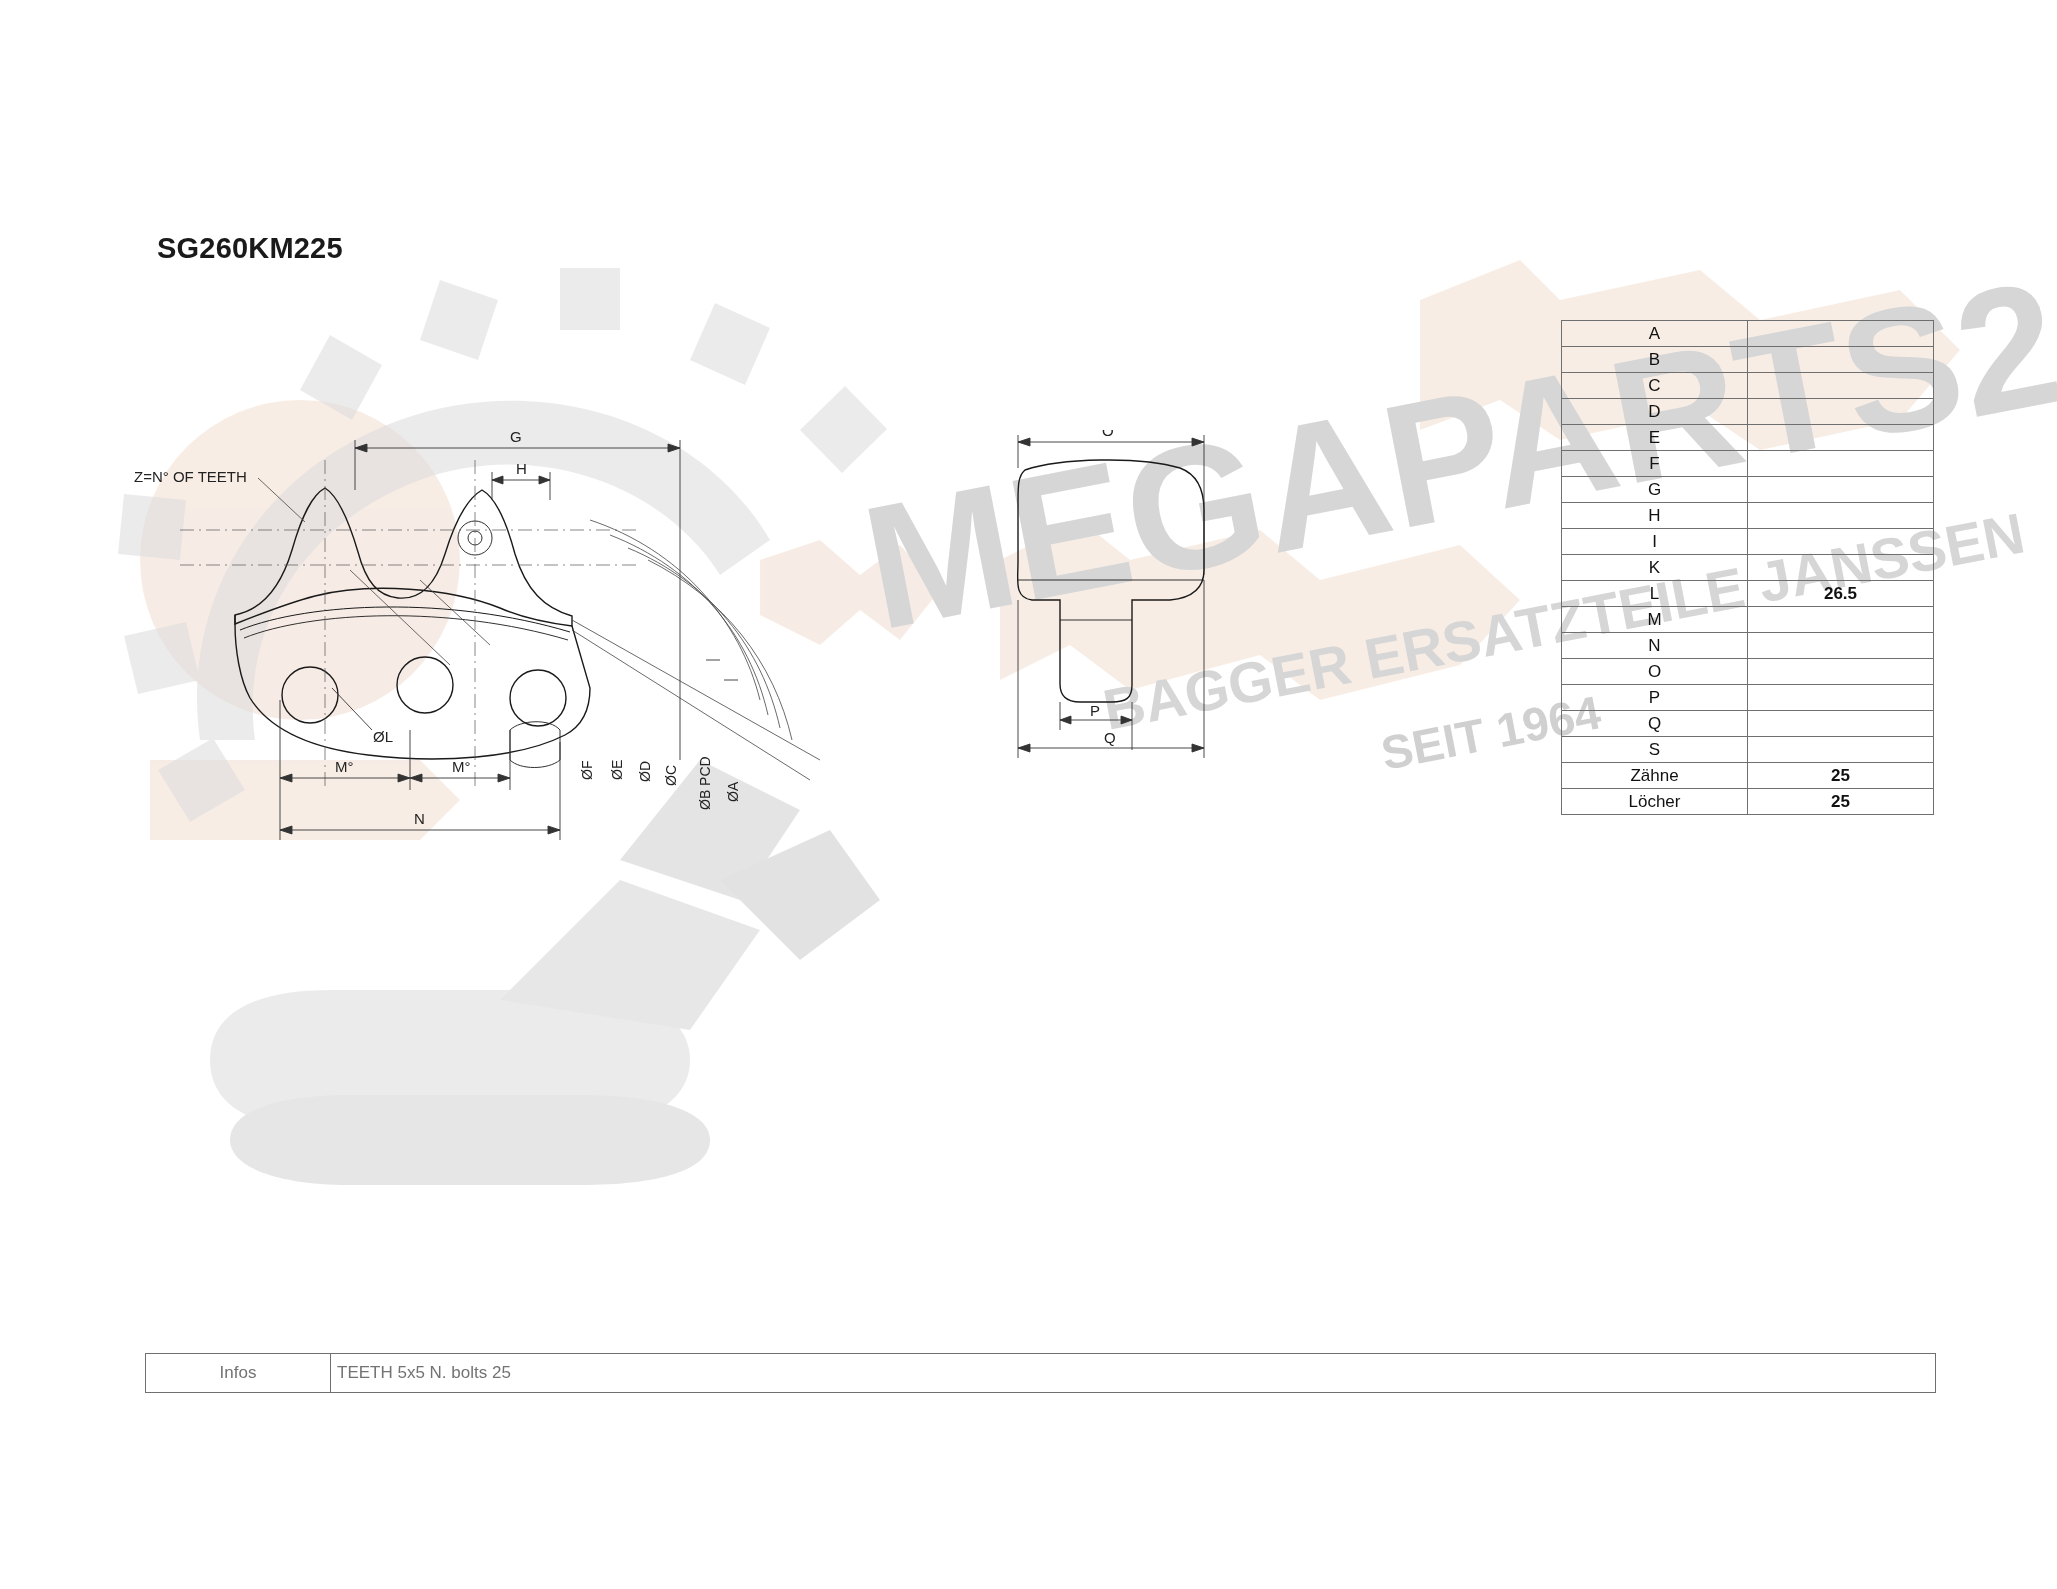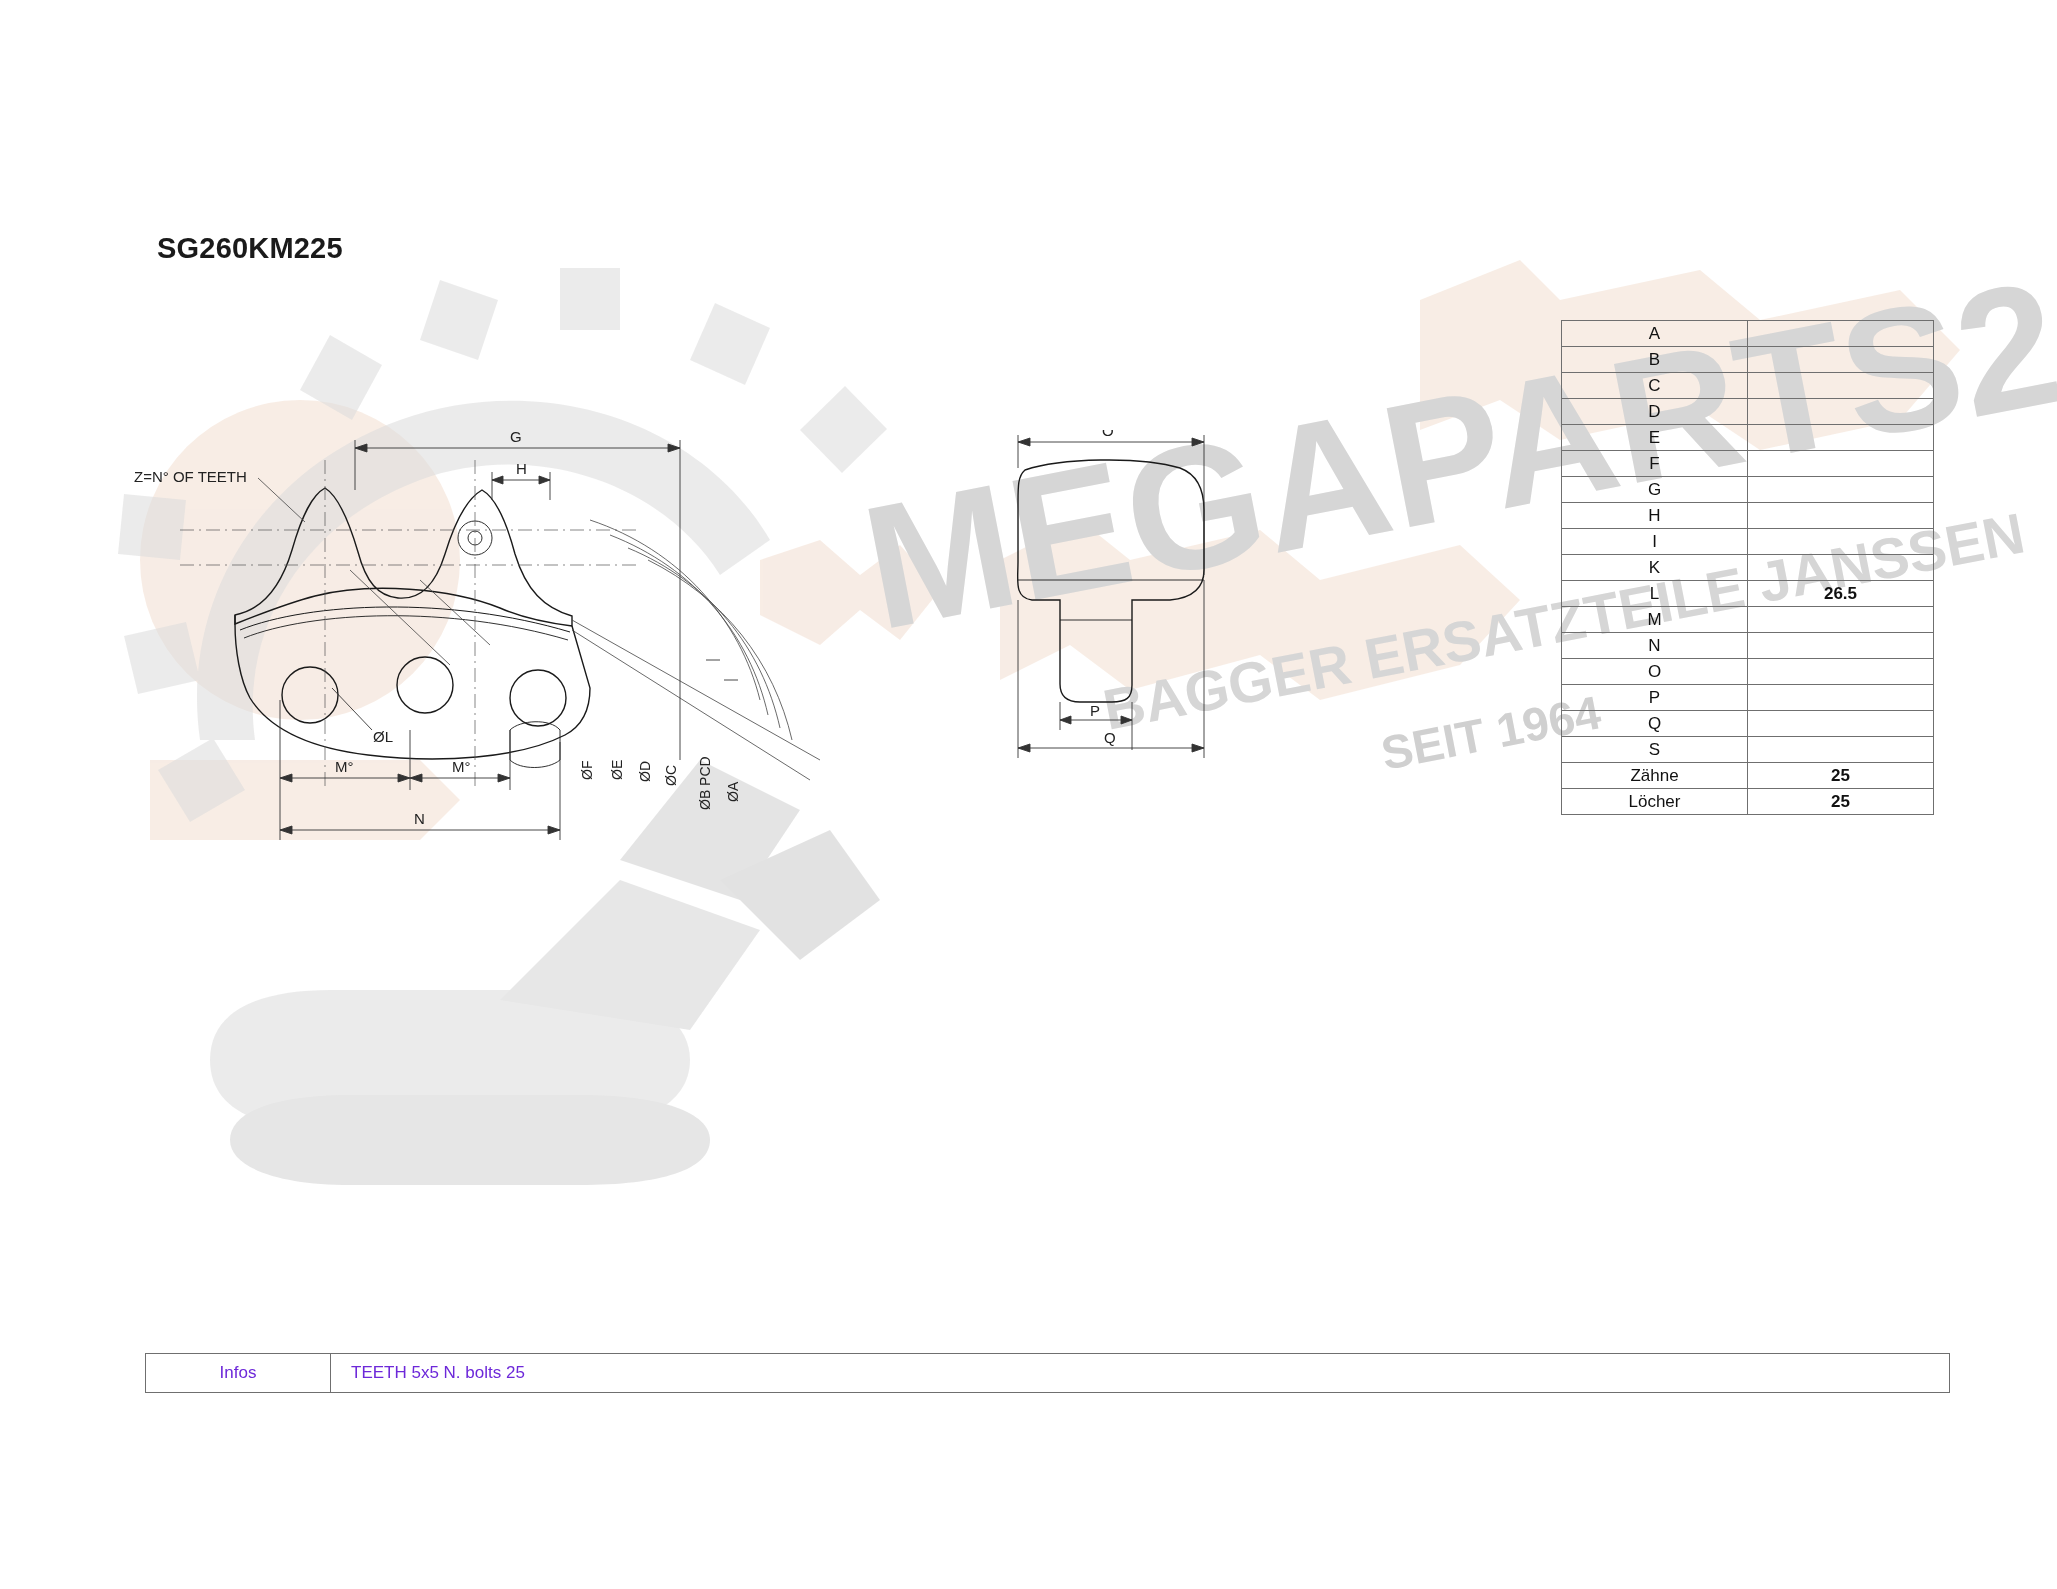--- a/index.html
+++ b/index.html
@@ -69,35 +69,35 @@
     font-weight: bold;
   }
 
   
   #infos-table {
     position: absolute;
     left: 145px;
     top: 1353px;
     border-collapse: collapse;
     font-size: 17px;
-    color: #6d28d9;
+    color: #737373;
   }
   #infos-table td {
     border: 1px solid #6f6f6f;
     height: 36px;
     vertical-align: middle;
   }
   #infos-table td.infos-label {
     width: 182px;
     text-align: center;
   }
   #infos-table td.infos-value {
     width: 1597px;
     text-align: left;
-    padding-left: 20px;
+    padding-left: 6px;
   }
 
   text {
     font-family: "Liberation Sans", sans-serif;
   }
 </style>
 </head>
 <body>
 
 <svg id="watermark" viewBox="0 0 2057 1589">

